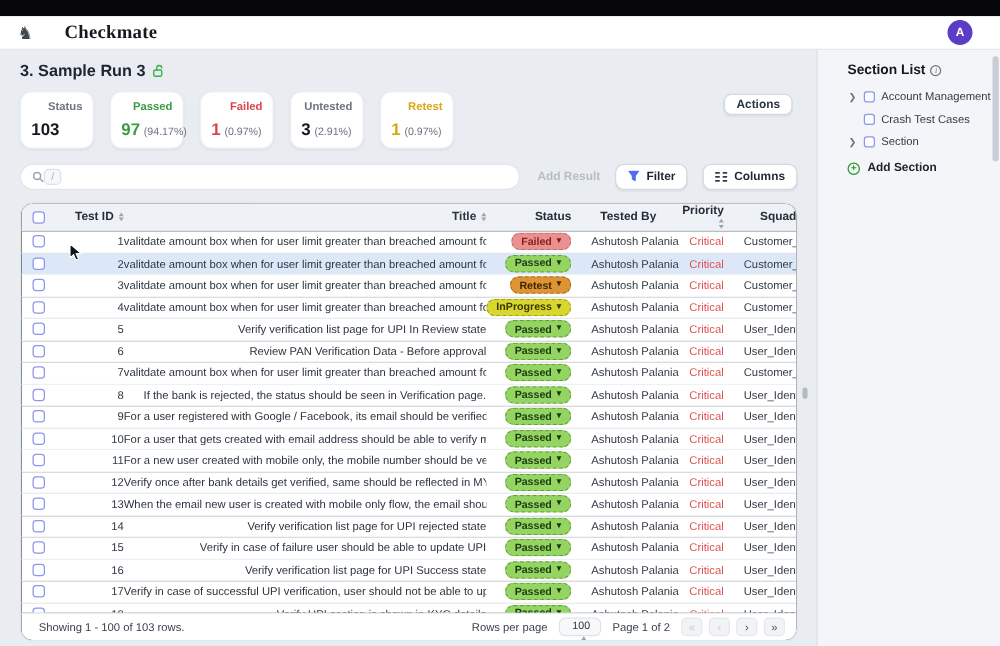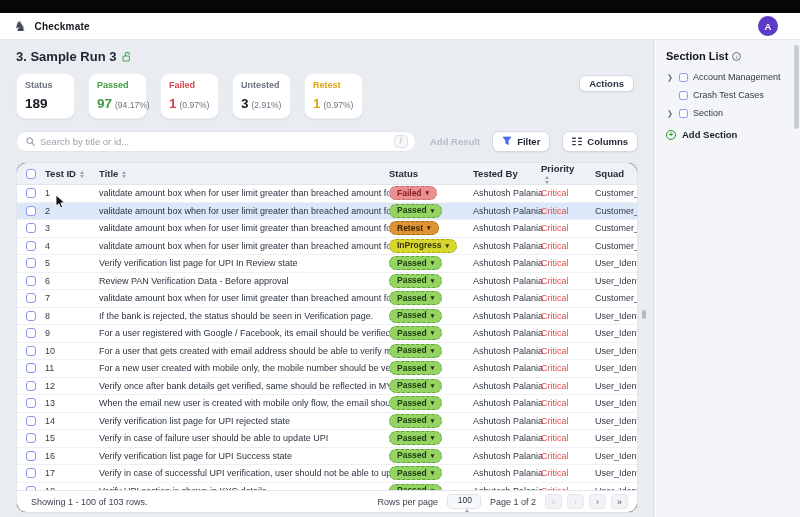--- a/index.html
+++ b/index.html
@@ -3,26 +3,26 @@
 <meta charset="utf-8">
 <style>
   * { margin:0; padding:0; box-sizing:border-box; }
   html,body { width:800px; height:517px; overflow:hidden; }
   body { font-family:"Liberation Sans", sans-serif; background:#e9edf2; position:relative; }
 
   
   .top-black { height:13px; background:#060608; }
   .app-header { height:27px; background:#ffffff; border-bottom:1px solid #e3e6eb; display:flex; align-items:center; padding:0 14px; }
   .logo { font-size:14px; color:#3f4652; line-height:1; }
-  .app-name { font-size:10px; font-weight:bold; color:#15181f; margin-left:8px; letter-spacing:.2px; }
+  .app-name { font-size:15px; font-weight:bold; color:#15181f; margin-left:25px; letter-spacing:.2px;font-family:Liberation Serif, serif; }
   .avatar { margin-left:auto; margin-right:8px; width:20px; height:20px; border-radius:50%; background:#5b3cc4; color:#fff; font-size:9.5px; font-weight:bold; display:flex; align-items:center; justify-content:center; }
 
   .content { display:flex; height:477px; }
-  .main { width:653px; position:relative; }
-  .sidebar { flex:1; background:#f3f5f9; border-left:1px solid #d9dee6; padding:10px 0 0 12px; position:relative; }
+  .main { width:653px; position:relative;text-align:right; }
+  .sidebar { flex:1; background:#f3f5f9; border-left:1px solid #d9dee6; padding:10px 0 0 24px; position:relative; }
 
   
   .page-title-row { margin:9px 16px 0; display:flex; align-items:center; gap:5px; }
   .page-title { font-size:13px; font-weight:bold; color:#1d2430; }
 
   
   .stats-row { margin:9px 15px 0 16px; display:flex; gap:13px; align-items:flex-start; position:relative; height:47px; }
   .stat-card { width:59px; height:46px; background:#fff; border:1px solid #eceff3; border-radius:9px; box-shadow:0 1px 2px rgba(20,30,50,.07); padding:7px 8px 0; }
   .stat-label { font-size:9px; font-weight:600; line-height:1; }
   .stat-val-row { margin-top:7px; display:flex; align-items:baseline; gap:3px; white-space:nowrap; }
@@ -109,21 +109,21 @@
           <rect x="2" y="5" width="6.4" height="5" rx="1.2" fill="none" stroke="#3fae4c" stroke-width="1.1"></rect>
         </svg>
       </span>
     </div>
 
     <div class="stats-row">
 
       <div class="stat-card">
           <div class="stat-label" style="color:#6b7280">Status</div>
           <div class="stat-val-row">
-            <span class="stat-num" style="color:#15181f">189</span>
+            <span class="stat-num" style="color:#15181f">103</span>
           </div>
         </div>
         <div class="stat-card">
           <div class="stat-label" style="color:#3d9a43">Passed</div>
           <div class="stat-val-row">
             <span class="stat-num" style="color:#3d9a43">97</span>
             <span class="stat-pct">(94.17%)</span>
           </div>
         </div>
         <div class="stat-card">
@@ -151,21 +151,20 @@
     </div>
 
     <div class="toolbar">
       <div class="search-box">
         <span>
           <svg width="9" height="9" viewBox="0 0 9 9">
               <circle cx="3.7" cy="3.7" r="2.8" fill="none" stroke="#9aa3af" stroke-width="1.2"></circle>
               <line x1="6" y1="6" x2="8.4" y2="8.4" stroke="#9aa3af" stroke-width="1.2" stroke-linecap="round"></line>
             </svg>
         </span>
-        <span class="search-ph">Search by title or id...</span>
         <span class="shortcut-key">/</span>
       </div>
       <span class="add-result">Add Result</span>
       <div class="tbtn">
         <span>
           <svg width="10" height="10" viewBox="0 0 10 10">
               <path d="M1 1 h8 L6.2 4.8 V8.6 L3.8 7.4 V4.8 Z" fill="#4c6ef5" stroke="#3b5bdb" stroke-width="0.6" stroke-linejoin="round"></path>
             </svg>
         </span>
         <span>Filter</span>

